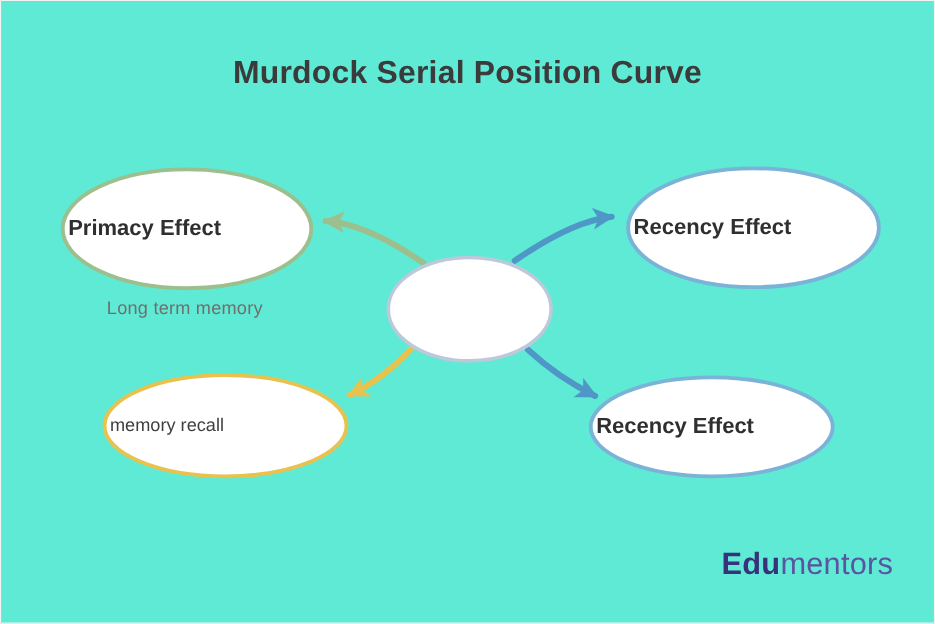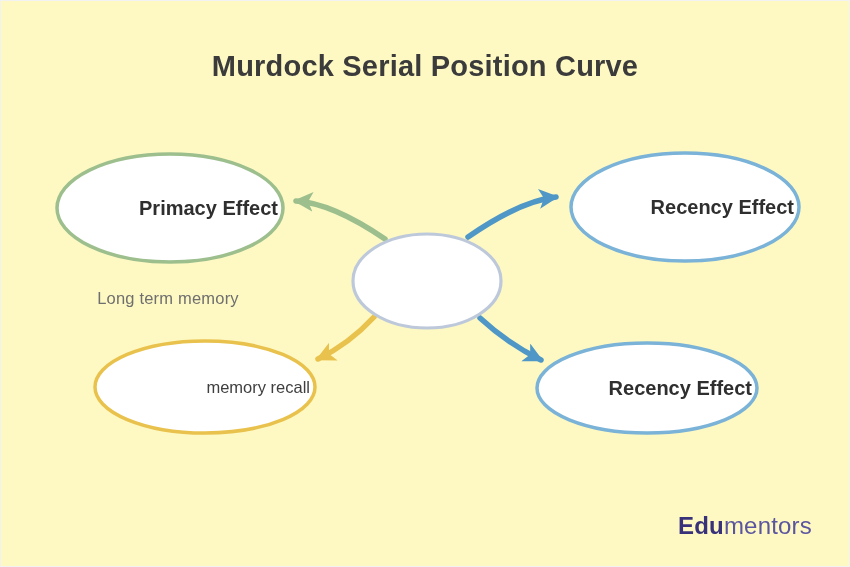--- a/index.html
+++ b/index.html
@@ -5,21 +5,21 @@
   html, body {
     margin: 0;
     padding: 0;
     background: #ffffff;
     font-family: "Liberation Sans", "DejaVu Sans", sans-serif;
   }
   .canvas {
     position: relative;
     width: 850px;
     height: 567px;
-    background: #fef9c3;
+    background: #5eead4;
     overflow: hidden;
     box-shadow: inset 0 0 0 1px #f2f2f2;
   }
   .title {
     position: absolute;
     top: 50px;
     left: 0;
     width: 100%;
     margin: 0;
     text-align: center;
@@ -32,21 +32,21 @@
     position: absolute;
     top: 0;
     left: 0;
     width: 850px;
     height: 567px;
   }
   .node {
     position: absolute;
     display: flex;
     flex-direction: column;
-    align-items: flex-end;
+    align-items: flex-start;
     justify-content: center;
     text-align: center;
     gap: 4px;
   }
   .node-title {
     font-size: 20px;
     font-weight: 700;
     color: #2f2f2f;
     line-height: 1.1;
   }
@@ -56,27 +56,27 @@
     color: #3f3f3f;
     line-height: 1.1;
   }
   .caption {
     position: absolute;
     text-align: center;
     font-size: 16.5px;
     color: #6f6f6f;
     letter-spacing: 0.2px;
   }
-  .caption-left  { left: 48px;  top: 271px; width: 240px; margin-top: 18px; }
+  .caption-left  { left: 48px;  top: 271px; width: 240px; }
   .caption-right { left: 558px; top: 271px; width: 240px; }
   .logo {
     position: absolute;
     right: 38px;
-    top: 512px;
-    font-size: 24px;
+    top: 497px;
+    font-size: 28px;
     letter-spacing: 0.2px;
     white-space: nowrap;
     margin-left: 20px;
   }
   .logo-bold  { font-weight: 700; color: #38327b; }
   .logo-light { font-weight: 400; color: #5a55a0; }
 </style>
 </head>
 <body>
 

